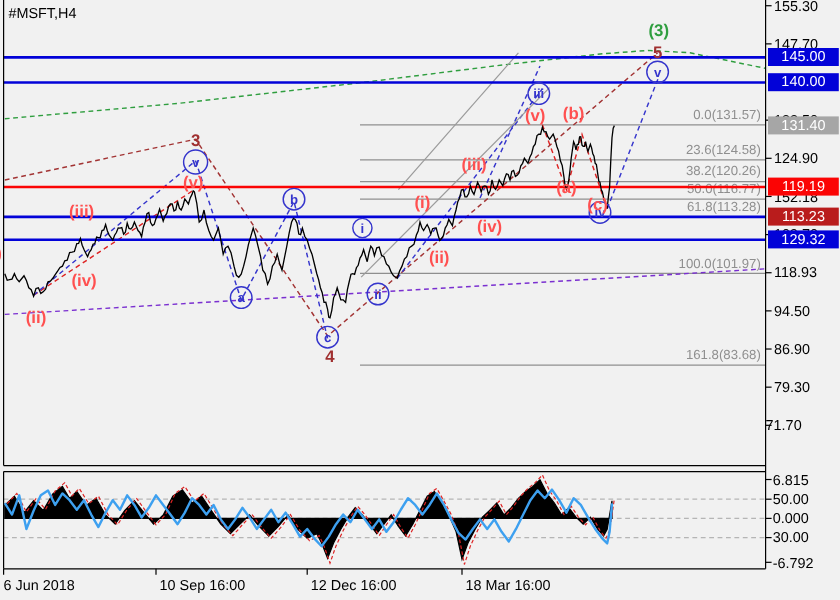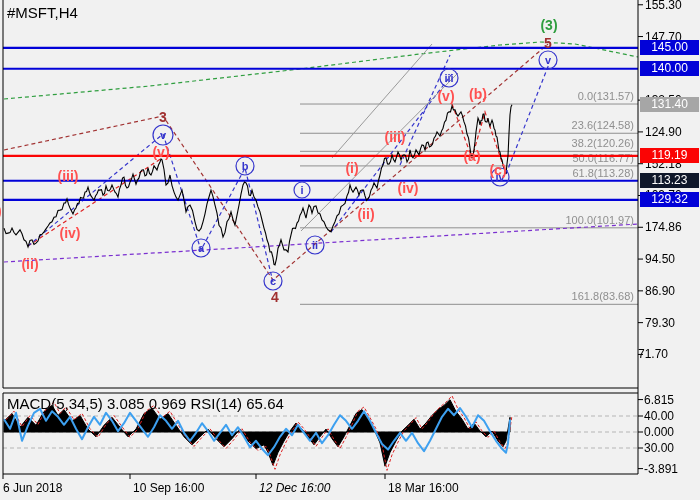--- a/index.html
+++ b/index.html
@@ -7,21 +7,21 @@
          font-family:"Liberation Sans","DejaVu Sans",sans-serif;}
   .abs{position:absolute;}
   #fiblayer{position:absolute;inset:0;z-index:1;}
   #svg{position:absolute;inset:0;z-index:2;}
   #labels{position:absolute;inset:0;z-index:3;}
   .ticklabel{font-size:12px;color:#000;white-space:nowrap;}
   .fiblabel{font-size:11px;color:#8f8f8f;white-space:nowrap;}
   .pricebox{width:59px;height:15px;line-height:15px;text-align:center;color:#fff;
             font-size:12px;white-space:nowrap;}
   .wave{font-weight:bold;font-size:14px;transform:translate(-50%,-50%);white-space:nowrap;}
-  .title{font-size:15px;color:#000;white-space:nowrap;}
+  .title{font-size:12px;color:#000;white-space:nowrap;}
   .timelabel{font-size:12px;color:#000;white-space:nowrap;}
 </style>
 </head>
 <body>
 
 <div id="stage">
   <div id="fiblayer">
       <div class="abs fiblabel" style="right: 66px; top: 90.0216px;">0.0(131.57)</div>
       <div class="abs fiblabel" style="right: 66px; top: 119.257px;">23.6(124.58)</div>
       <div class="abs fiblabel" style="right: 66px; top: 137.325px;">38.2(120.26)</div>
@@ -114,46 +114,45 @@
       <line x1="638" y1="432" x2="643" y2="432" stroke="#000"></line>
       <line x1="638" y1="448" x2="643" y2="448" stroke="#000"></line>
       <line x1="638" y1="468.602176" x2="643" y2="468.602176" stroke="#000"></line>
       <line x1="3" y1="474" x2="3" y2="479" stroke="#000"></line>
       <line x1="130" y1="474" x2="130" y2="479" stroke="#000"></line>
       <line x1="256" y1="474" x2="256" y2="479" stroke="#000"></line>
       <line x1="385" y1="474" x2="385" y2="479" stroke="#000"></line>
     </svg>
   <div id="labels">
     <div class="abs title" style="left:7px;top:4px;">#MSFT,H4</div>
-    <div class="abs title" style="left:7px;top:395px;">MACD(5,34,5) 3.085 0.969 RSI(14) 65.64</div>
   <div class="abs ticklabel" style="left: 645px; top: -2.22672px;">155.30</div>
       <div class="abs ticklabel" style="left: 645px; top: 29.5595px;">147.70</div>
       <div class="abs ticklabel" style="left: 645px; top: 93.132px;">132.50</div>
       <div class="abs ticklabel" style="left: 645px; top: 124.918px;">124.90</div>
       <div class="abs ticklabel" style="left: 645px; top: 156.704px;">152.18</div>
       <div class="abs ticklabel" style="left: 645px; top: 188.491px;">109.70</div>
-      <div class="abs ticklabel" style="left: 645px; top: 220.277px;">174.86</div>
+      <div class="abs ticklabel" style="left: 645px; top: 220.277px;">118.93</div>
       <div class="abs ticklabel" style="left: 645px; top: 252.063px;">94.50</div>
       <div class="abs ticklabel" style="left: 645px; top: 283.849px;">86.90</div>
       <div class="abs ticklabel" style="left: 645px; top: 315.636px;">79.30</div>
       <div class="abs ticklabel" style="left: 638px; top: 347.422px;">71.70</div>
       <div class="abs pricebox" style="left: 640px; top: 40.352px; background: rgb(2, 2, 216);">145.00</div>
       <div class="abs pricebox" style="left: 640px; top: 61.264px; background: rgb(2, 2, 216);">140.00</div>
       <div class="abs pricebox" style="left: 640px; top: 148.3px; background: rgb(251, 4, 4);">119.19</div>
-      <div class="abs pricebox" style="left: 640px; top: 173.227px; background: #0f172a;">113.23</div>
+      <div class="abs pricebox" style="left: 640px; top: 173.227px; background: #b91c1c;">113.23</div>
       <div class="abs pricebox" style="left: 640px; top: 192.299px; background: rgb(2, 2, 216);">129.32</div>
       <div class="abs pricebox" style="left: 640px; top: 97.2326px; background: rgb(166, 166, 166);">131.40</div>
       <div class="abs ticklabel" style="left: 644px; top: 392.588px;">6.815</div>
-      <div class="abs ticklabel" style="left: 644px; top: 409px;">40.00</div>
+      <div class="abs ticklabel" style="left: 644px; top: 409px;">50.00</div>
       <div class="abs ticklabel" style="left: 644px; top: 425px;">0.000</div>
       <div class="abs ticklabel" style="left: 644px; top: 441px;">30.00</div>
-      <div class="abs ticklabel" style="left: 644px; top: 461.602px;">-3.891</div>
+      <div class="abs ticklabel" style="left: 644px; top: 461.602px;">-6.792</div>
       <div class="abs timelabel" style="left: 3px; top: 481px;">6 Jun 2018</div>
       <div class="abs timelabel" style="left: 133px; top: 481px;">10 Sep 16:00</div>
-      <div class="abs timelabel" style="left: 259px; top: 481px; font-style: italic;">12 Dec 16:00</div>
+      <div class="abs timelabel" style="left: 259px; top: 481px;">12 Dec 16:00</div>
       <div class="abs timelabel" style="left: 388px; top: 481px;">18 Mar 16:00</div>
       <div class="abs wave" style="left: -5px; top: 211px; color: rgb(255, 80, 80);">(i)</div>
       <div class="abs wave" style="left: 30px; top: 264px; color: rgb(255, 80, 80);">(ii)</div>
       <div class="abs wave" style="left: 68px; top: 176px; color: rgb(255, 80, 80);">(iii)</div>
       <div class="abs wave" style="left: 70px; top: 233px; color: rgb(255, 80, 80);">(iv)</div>
       <div class="abs wave" style="left: 161px; top: 152px; color: rgb(255, 80, 80);">(v)</div>
       <div class="abs wave" style="left: 352px; top: 168px; color: rgb(255, 80, 80);">(i)</div>
       <div class="abs wave" style="left: 366px; top: 214px; color: rgb(255, 80, 80);">(ii)</div>
       <div class="abs wave" style="left: 395px; top: 137px; color: rgb(255, 80, 80);">(iii)</div>
       <div class="abs wave" style="left: 408px; top: 188px; color: rgb(255, 80, 80);">(iv)</div>

